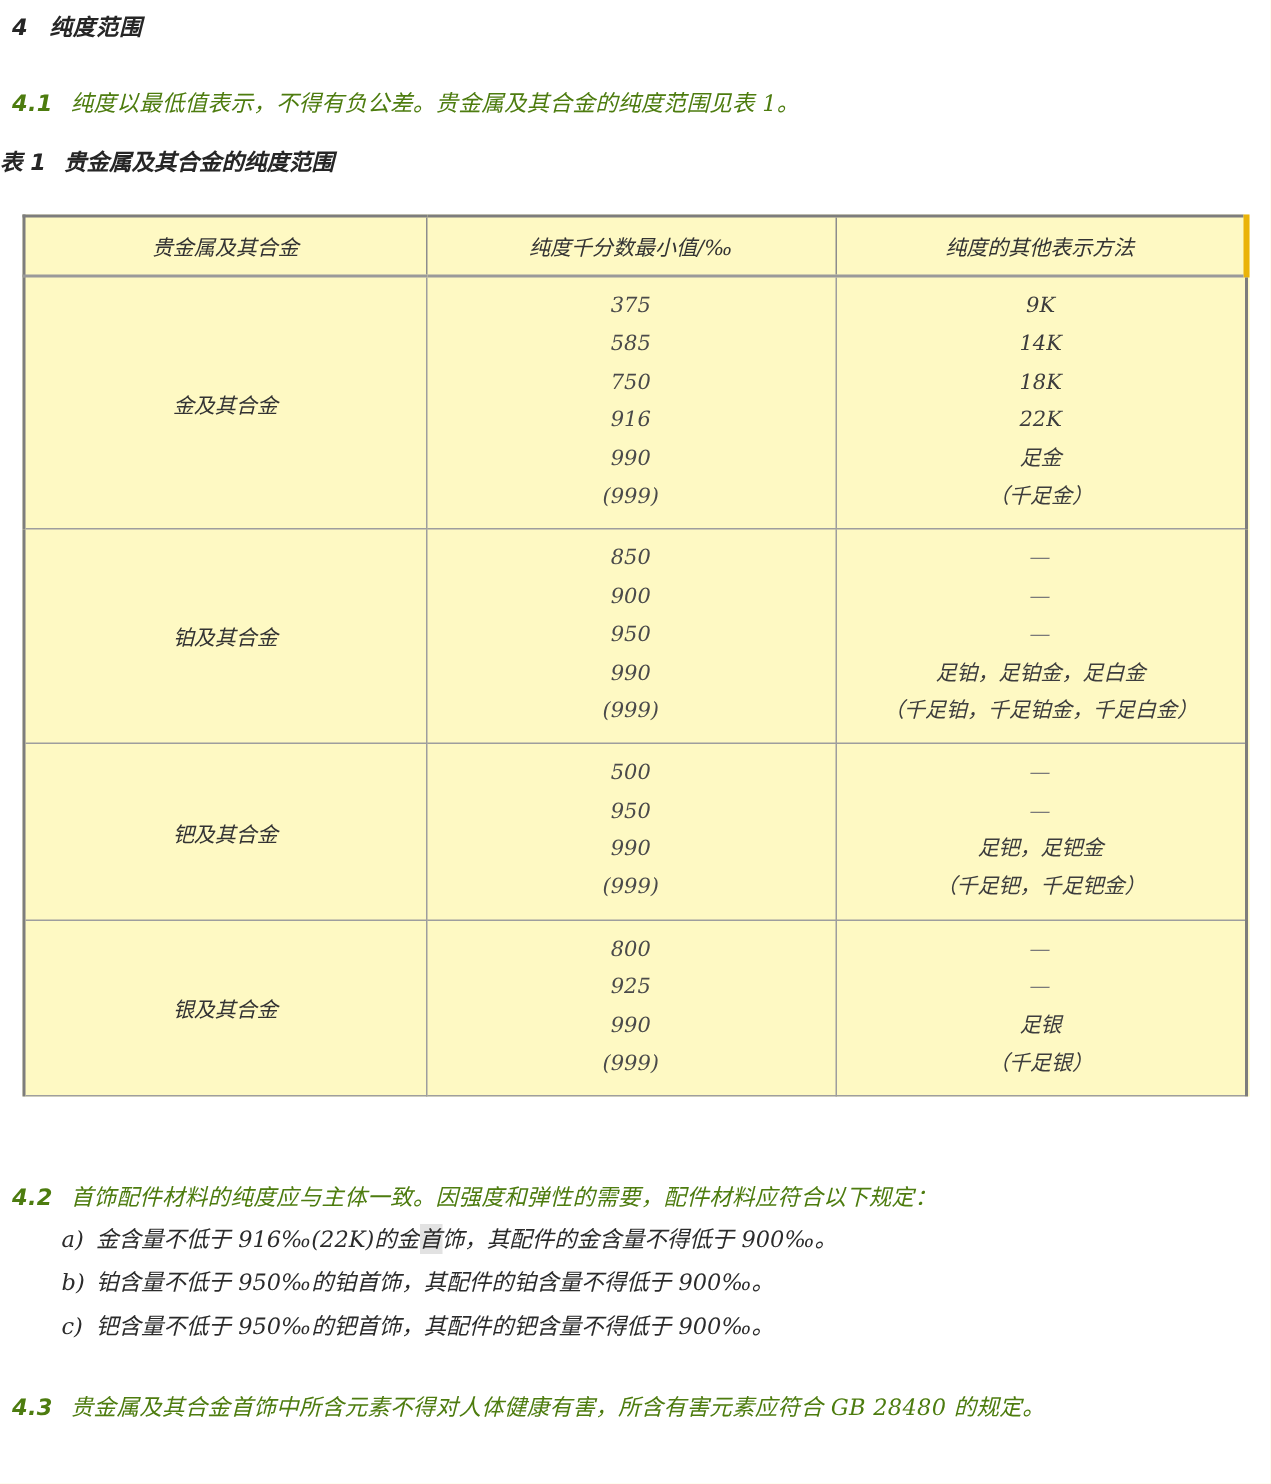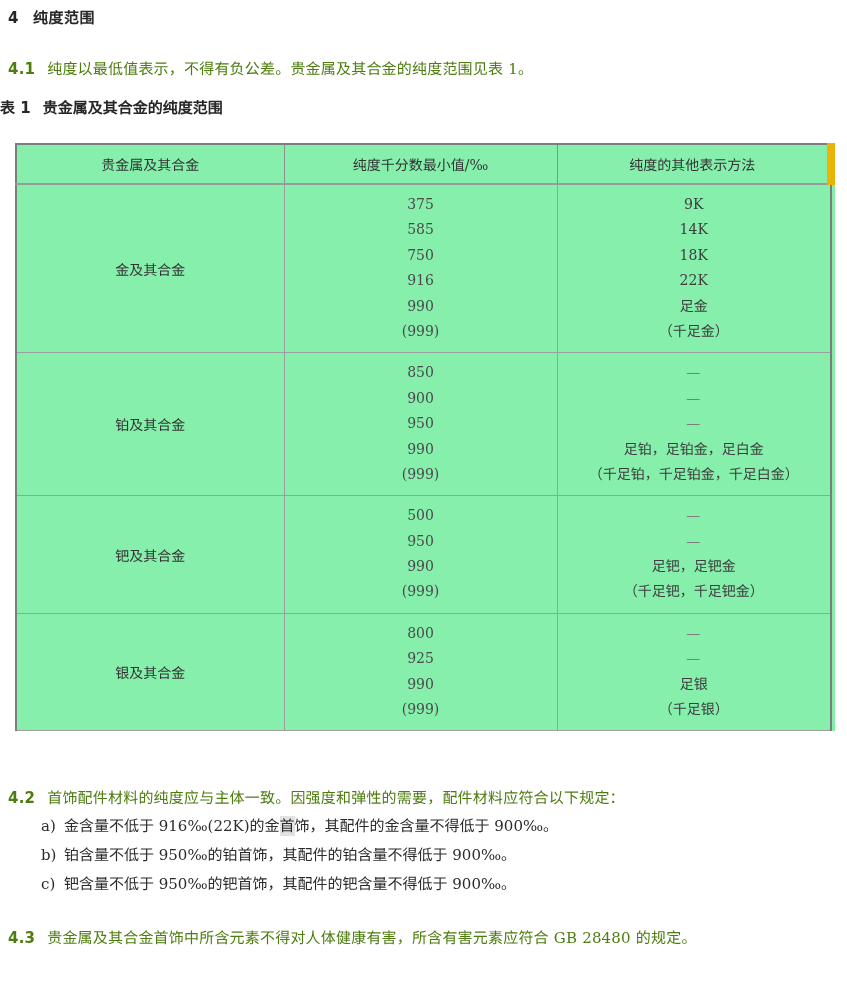--- a/index.html
+++ b/index.html
@@ -16,20 +16,21 @@
     color: #2b2b2b;
     overflow: hidden;
     -webkit-font-smoothing: none;
   }
 
   .page {
     position: relative;
     width: 847px;
     height: 989px;
     box-sizing: border-box;
+    font-style: italic;
   }
 
   
   .sec-heading {
     position: absolute;
     left: 8px;
     top: 6px;
     font-family: "DejaVu Sans", "Liberation Sans", sans-serif;
     font-weight: bold;
     font-size: 15px;
@@ -73,21 +74,21 @@
   .tbl-wrap {
     position: absolute;
     left: 15px;
     top: 143px;
     width: 815px;
   }
   table.purity {
     border-collapse: collapse;
     width: 815px;
     table-layout: fixed;
-    background: #86efac;
+    background: #fef9c3;
   }
   table.purity col.c1 { width: 268px; }
   table.purity col.c2 { width: 273px; }
   table.purity col.c3 { width: 274px; }
 
   table.purity th,
   table.purity td {
     border: 1px solid #8d8d8d;
     padding: 0;
     text-align: center;
@@ -97,21 +98,21 @@
   }
   table.purity thead th {
     height: 38px;
     font-weight: normal;
     font-size: 14px;
     color: #333;
     border-top: 2px solid #7d7d7d;
     border-bottom: 2px solid #9a9a9a;
   }
   table.purity thead th:first-child { border-left: 2px solid #7d7d7d; }
-  table.purity thead th:last-child  { border-right: 8px solid #eab308; text-align: center; }
+  table.purity thead th:last-child  { border-right: 4px solid #eab308; text-align: center; }
 
   table.purity tbody td { border-color: #9e9e9e; }
   table.purity tbody td.label-cell {
     border-left: 2px solid #7d7d7d;
     font-size: 14px;
     color: #333;
   }
   table.purity tbody td.other-cell {
     border-right: 2px solid #7d7d7d;
   }

